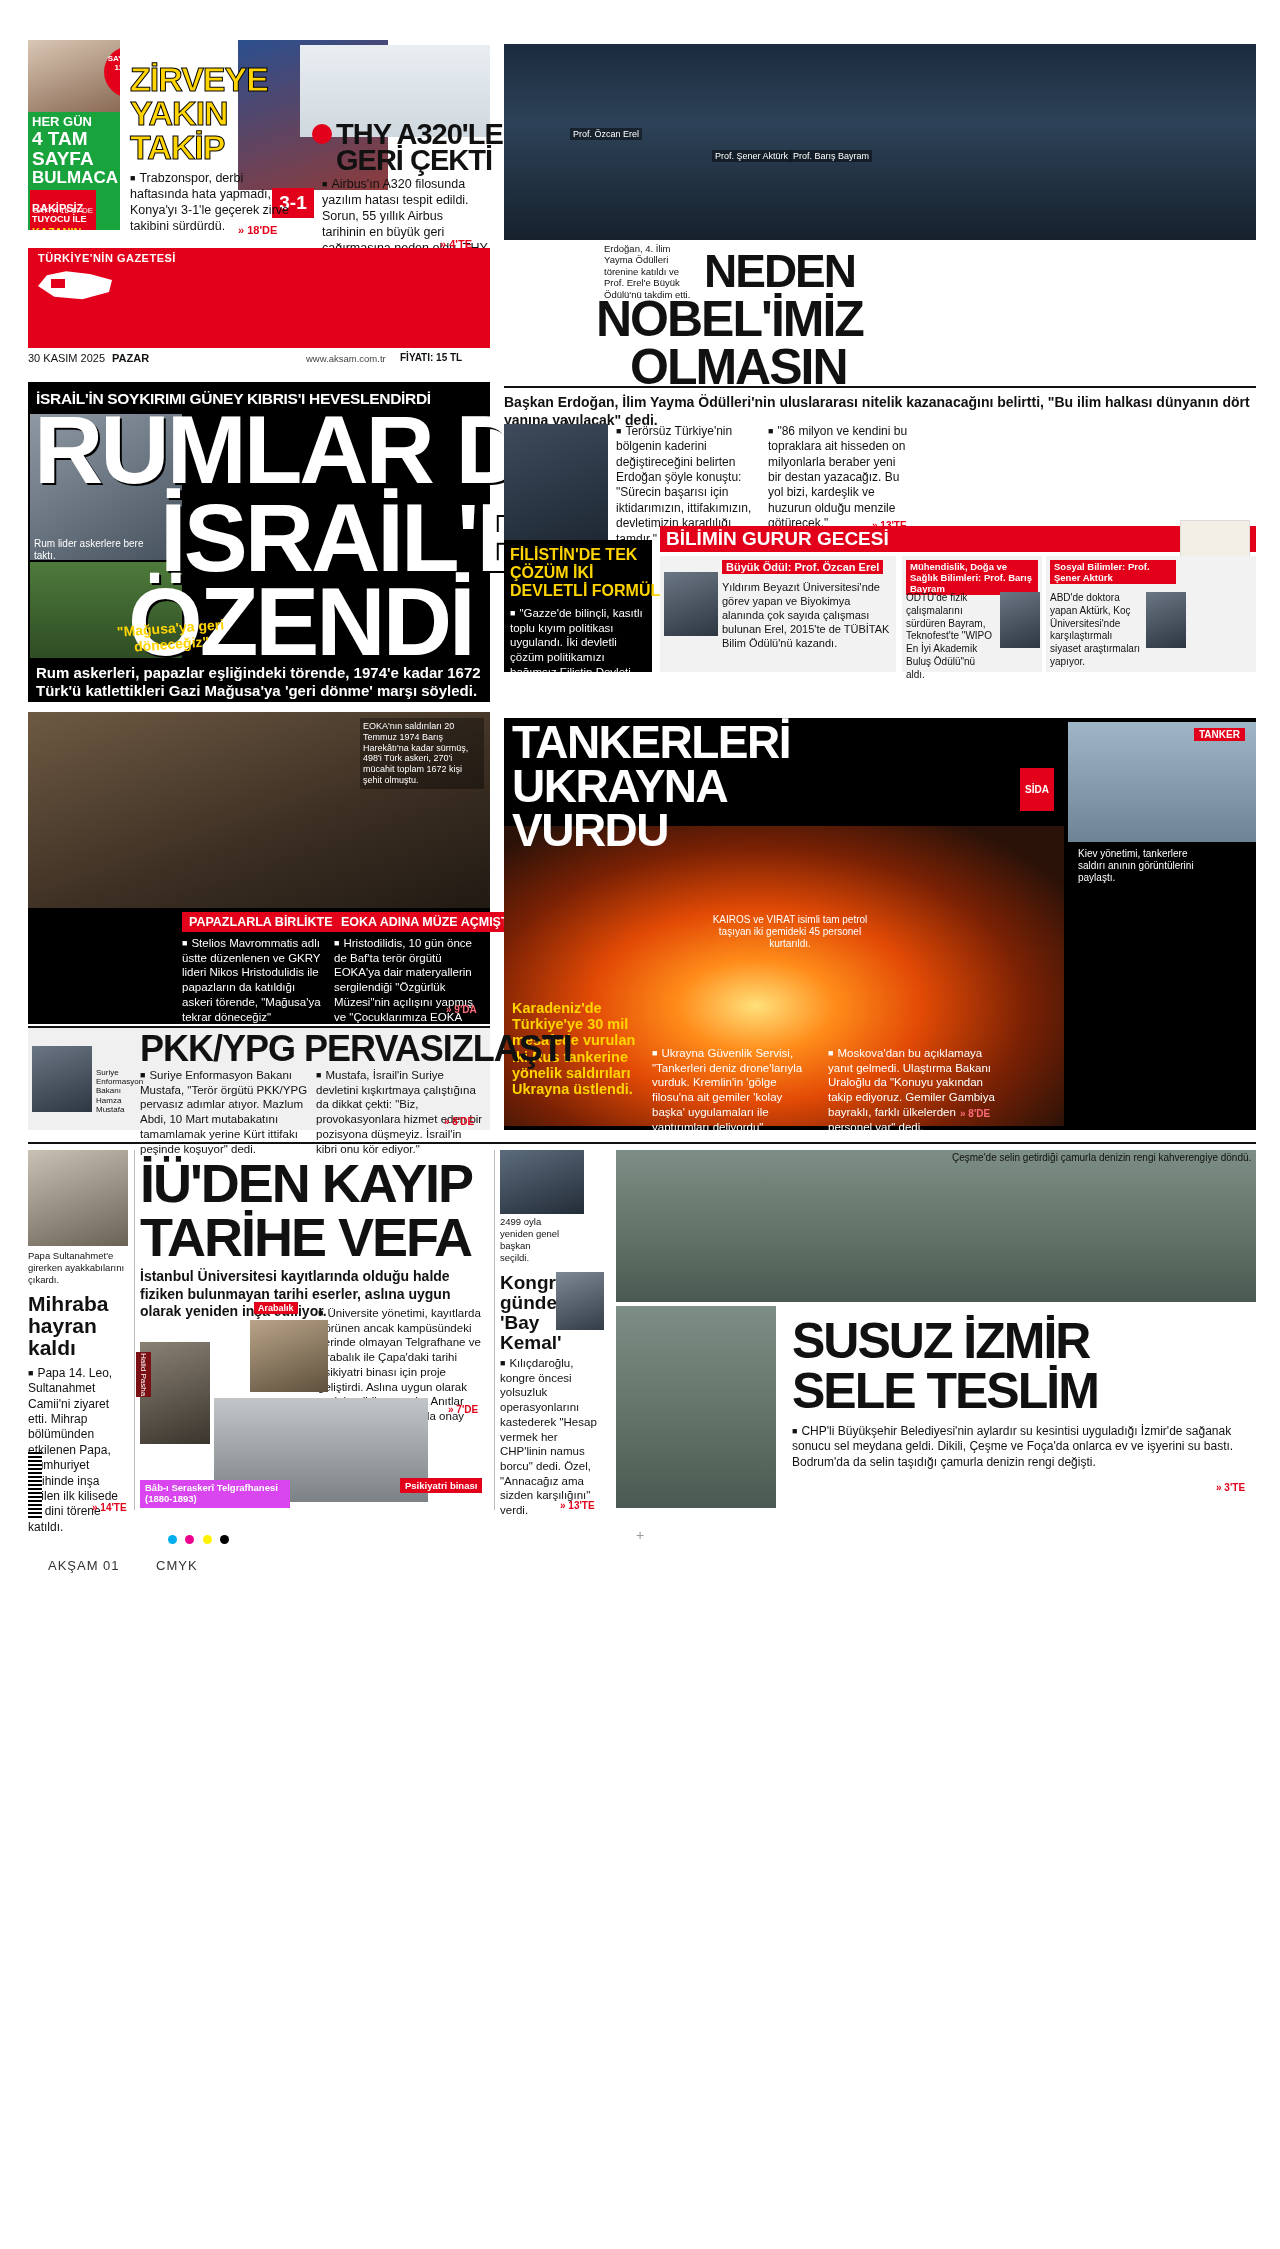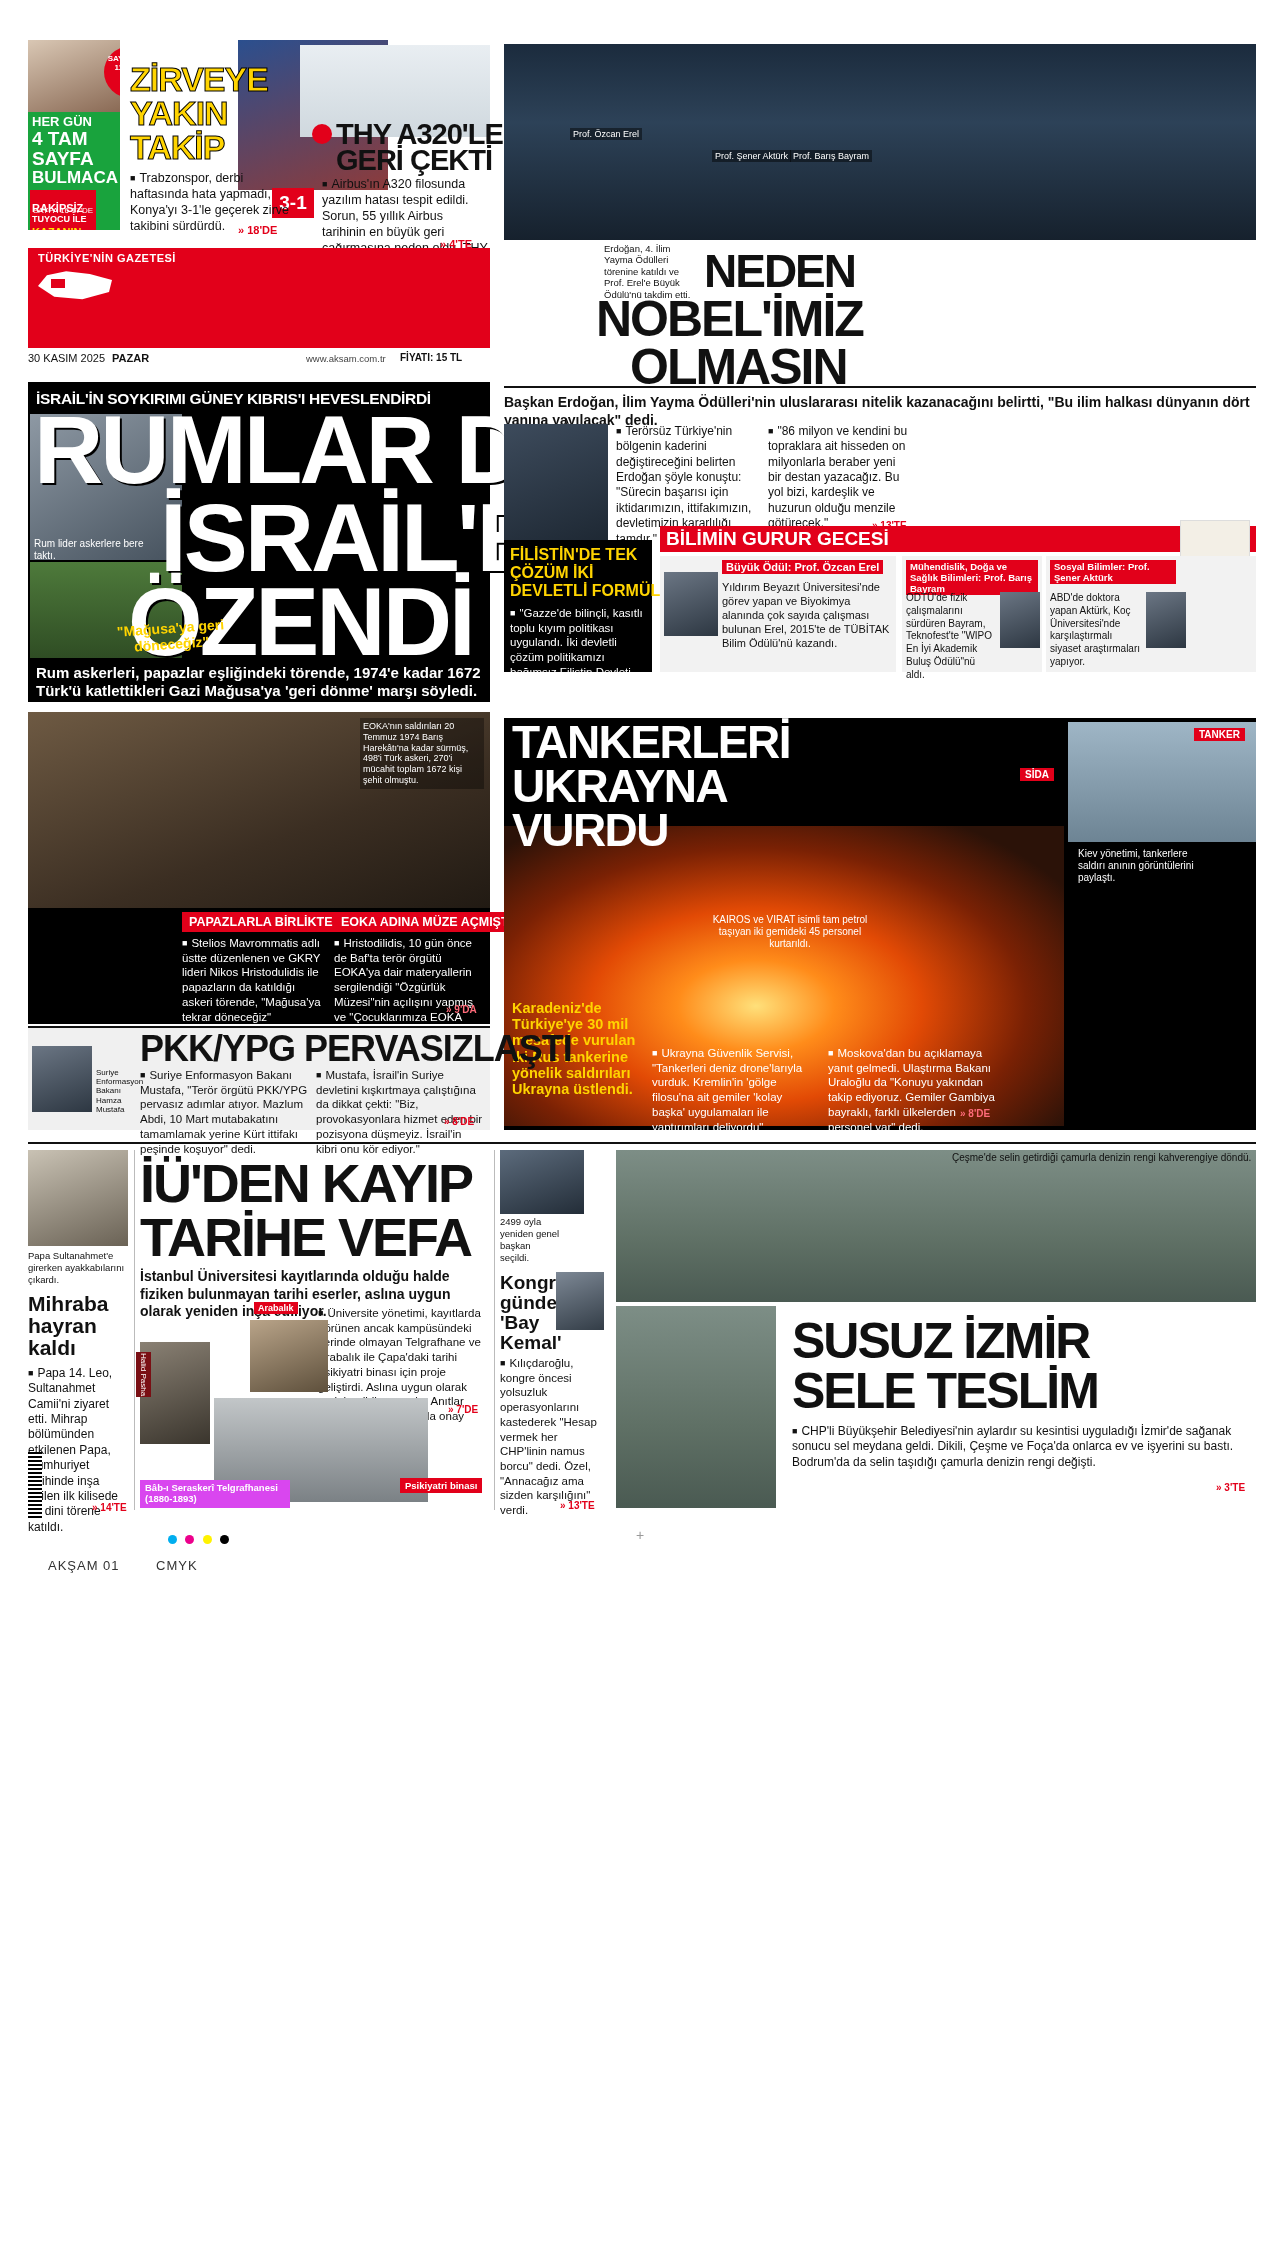--- a/index.html
+++ b/index.html
@@ -139,21 +139,21 @@
   <div class="abs dek" style="left:1050px;top:592px;width:92px;font-size:10px;">ABD'de doktora yapan Aktürk, Koç Üniversitesi'nde karşılaştırmalı siyaset araştırmaları yapıyor.</div>
   <div class="abs" style="left:1146px;top:592px;width:40px;height:56px;background:linear-gradient(160deg,#6b7684,#2d3742);"></div>
 
   <div class="abs blk" style="left:504px;top:718px;width:752px;height:412px;"></div>
   <div class="abs fire" style="left:504px;top:826px;width:560px;height:300px;"></div>
   <div class="abs sky" style="left:1068px;top:722px;width:188px;height:120px;"></div>
   <div class="abs white cond u tight" style="left:512px;top:722px;font-size:46px;font-weight:bold;letter-spacing:-1.5px;">TANKERLERİ</div>
   <div class="abs white cond u tight" style="left:512px;top:766px;font-size:46px;font-weight:bold;letter-spacing:-1.5px;">UKRAYNA</div>
   <div class="abs white cond u tight" style="left:512px;top:810px;font-size:46px;font-weight:bold;letter-spacing:-1.5px;">VURDU</div>
   <div class="abs" style="left:1194px;top:728px;font-size:10px;font-weight:bold;color:#fff;background:#e2001a;padding:1px 5px;">TANKER</div>
-  <div class="abs" style="left:1020px;top:768px;font-size:10px;font-weight:bold;color:#fff;background:#e2001a;padding:1px 5px;">SİDA</div>
+  <div class="abs" style="left:1020px;top:768px;font-size:10px;font-weight:bold;color:#fff;background:#e2001a;padding:16px 5px;">SİDA</div>
   <div class="abs cap" style="left:1078px;top:848px;width:118px;">Kiev yönetimi, tankerlere saldırı anının görüntülerini paylaştı.</div>
   <div class="abs cap" style="left:700px;top:914px;width:180px;text-align:center;">KAIROS ve VIRAT isimli tam petrol taşıyan iki gemideki 45 personel kurtarıldı.</div>
   <div class="abs" style="left:512px;top:1000px;width:128px;color:#ffd400;font-weight:bold;font-size:14.5px;line-height:1.12;">Karadeniz'de Türkiye'ye 30 mil mesafede vurulan iki Rus tankerine yönelik saldırıları Ukrayna üstlendi.</div>
   <div class="abs white dek sq" style="left:652px;top:1046px;width:166px;font-size:11.5px;">Ukrayna Güvenlik Servisi, "Tankerleri deniz drone'larıyla vurduk. Kremlin'in 'gölge filosu'na ait gemiler 'kolay başka' uygulamaları ile yaptırımları deliyordu" açıklaması yaptı.</div>
   <div class="abs white dek sq" style="left:828px;top:1046px;width:172px;font-size:11.5px;">Moskova'dan bu açıklamaya yanıt gelmedi. Ulaştırma Bakanı Uraloğlu da "Konuyu yakından takip ediyoruz. Gemiler Gambiya bayraklı, farklı ülkelerden personel var" dedi.</div>
   <div class="abs" style="left:960px;top:1108px;font-size:10px;color:#ff6b7a;font-weight:bold;">» 8'DE</div>
 
   <div class="abs" style="left:28px;top:1026px;width:462px;height:104px;background:#f0f0f0;border-top:2px solid #111;"></div>
   <div class="abs cond u" style="left:140px;top:1028px;font-size:36px;font-weight:bold;letter-spacing:-1px;">PKK/YPG PERVASIZLAŞTI</div>
   <div class="abs" style="left:32px;top:1046px;width:60px;height:66px;background:linear-gradient(160deg,#6b7684,#2d3742);"></div>

